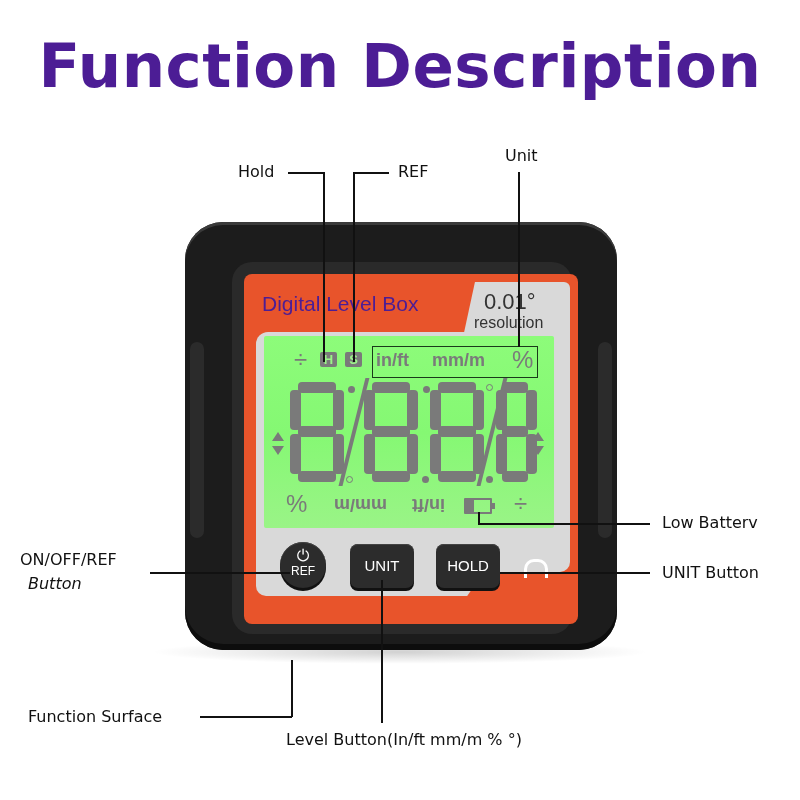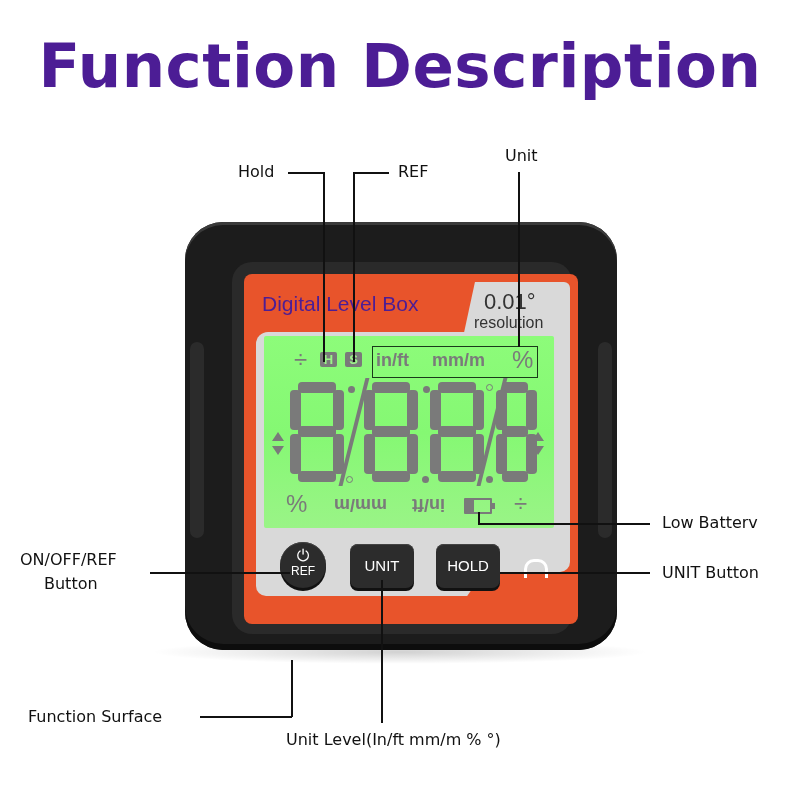--- a/index.html
+++ b/index.html
@@ -236,15 +236,15 @@
 <div class="line" style="left:200px; top:716px; width:92px; height:1.5px;"></div>
 
 <div class="line" style="left:381px; top:580px; width:1.5px; height:143px;"></div>
 
 <div class="label" style="left:238px; top:162px;">Hold</div>
 <div class="label" style="left:398px; top:162px;">REF</div>
 <div class="label" style="left:505px; top:146px;">Unit</div>
 <div class="label" style="left:662px; top:513px;text-align:right;">Low Batterv</div>
 <div class="label" style="left:662px; top:563px;">UNIT Button</div>
 <div class="label" style="left:20px; top:550px;">ON/OFF/REF</div>
-<div class="label" style="left:44px; top:574px;">Button</div>
+<div class="label" style="left:28px; top:574px;font-style:italic;">Button</div>
 <div class="label" style="left:28px; top:707px;">Function Surface</div>
-<div class="label" style="left:286px; top:730px;">Unit Level(In/ft  mm/m %  °)</div>
+<div class="label" style="left:286px; top:730px;">Level Button(In/ft  mm/m %  °)</div>
 
 </body></html>

